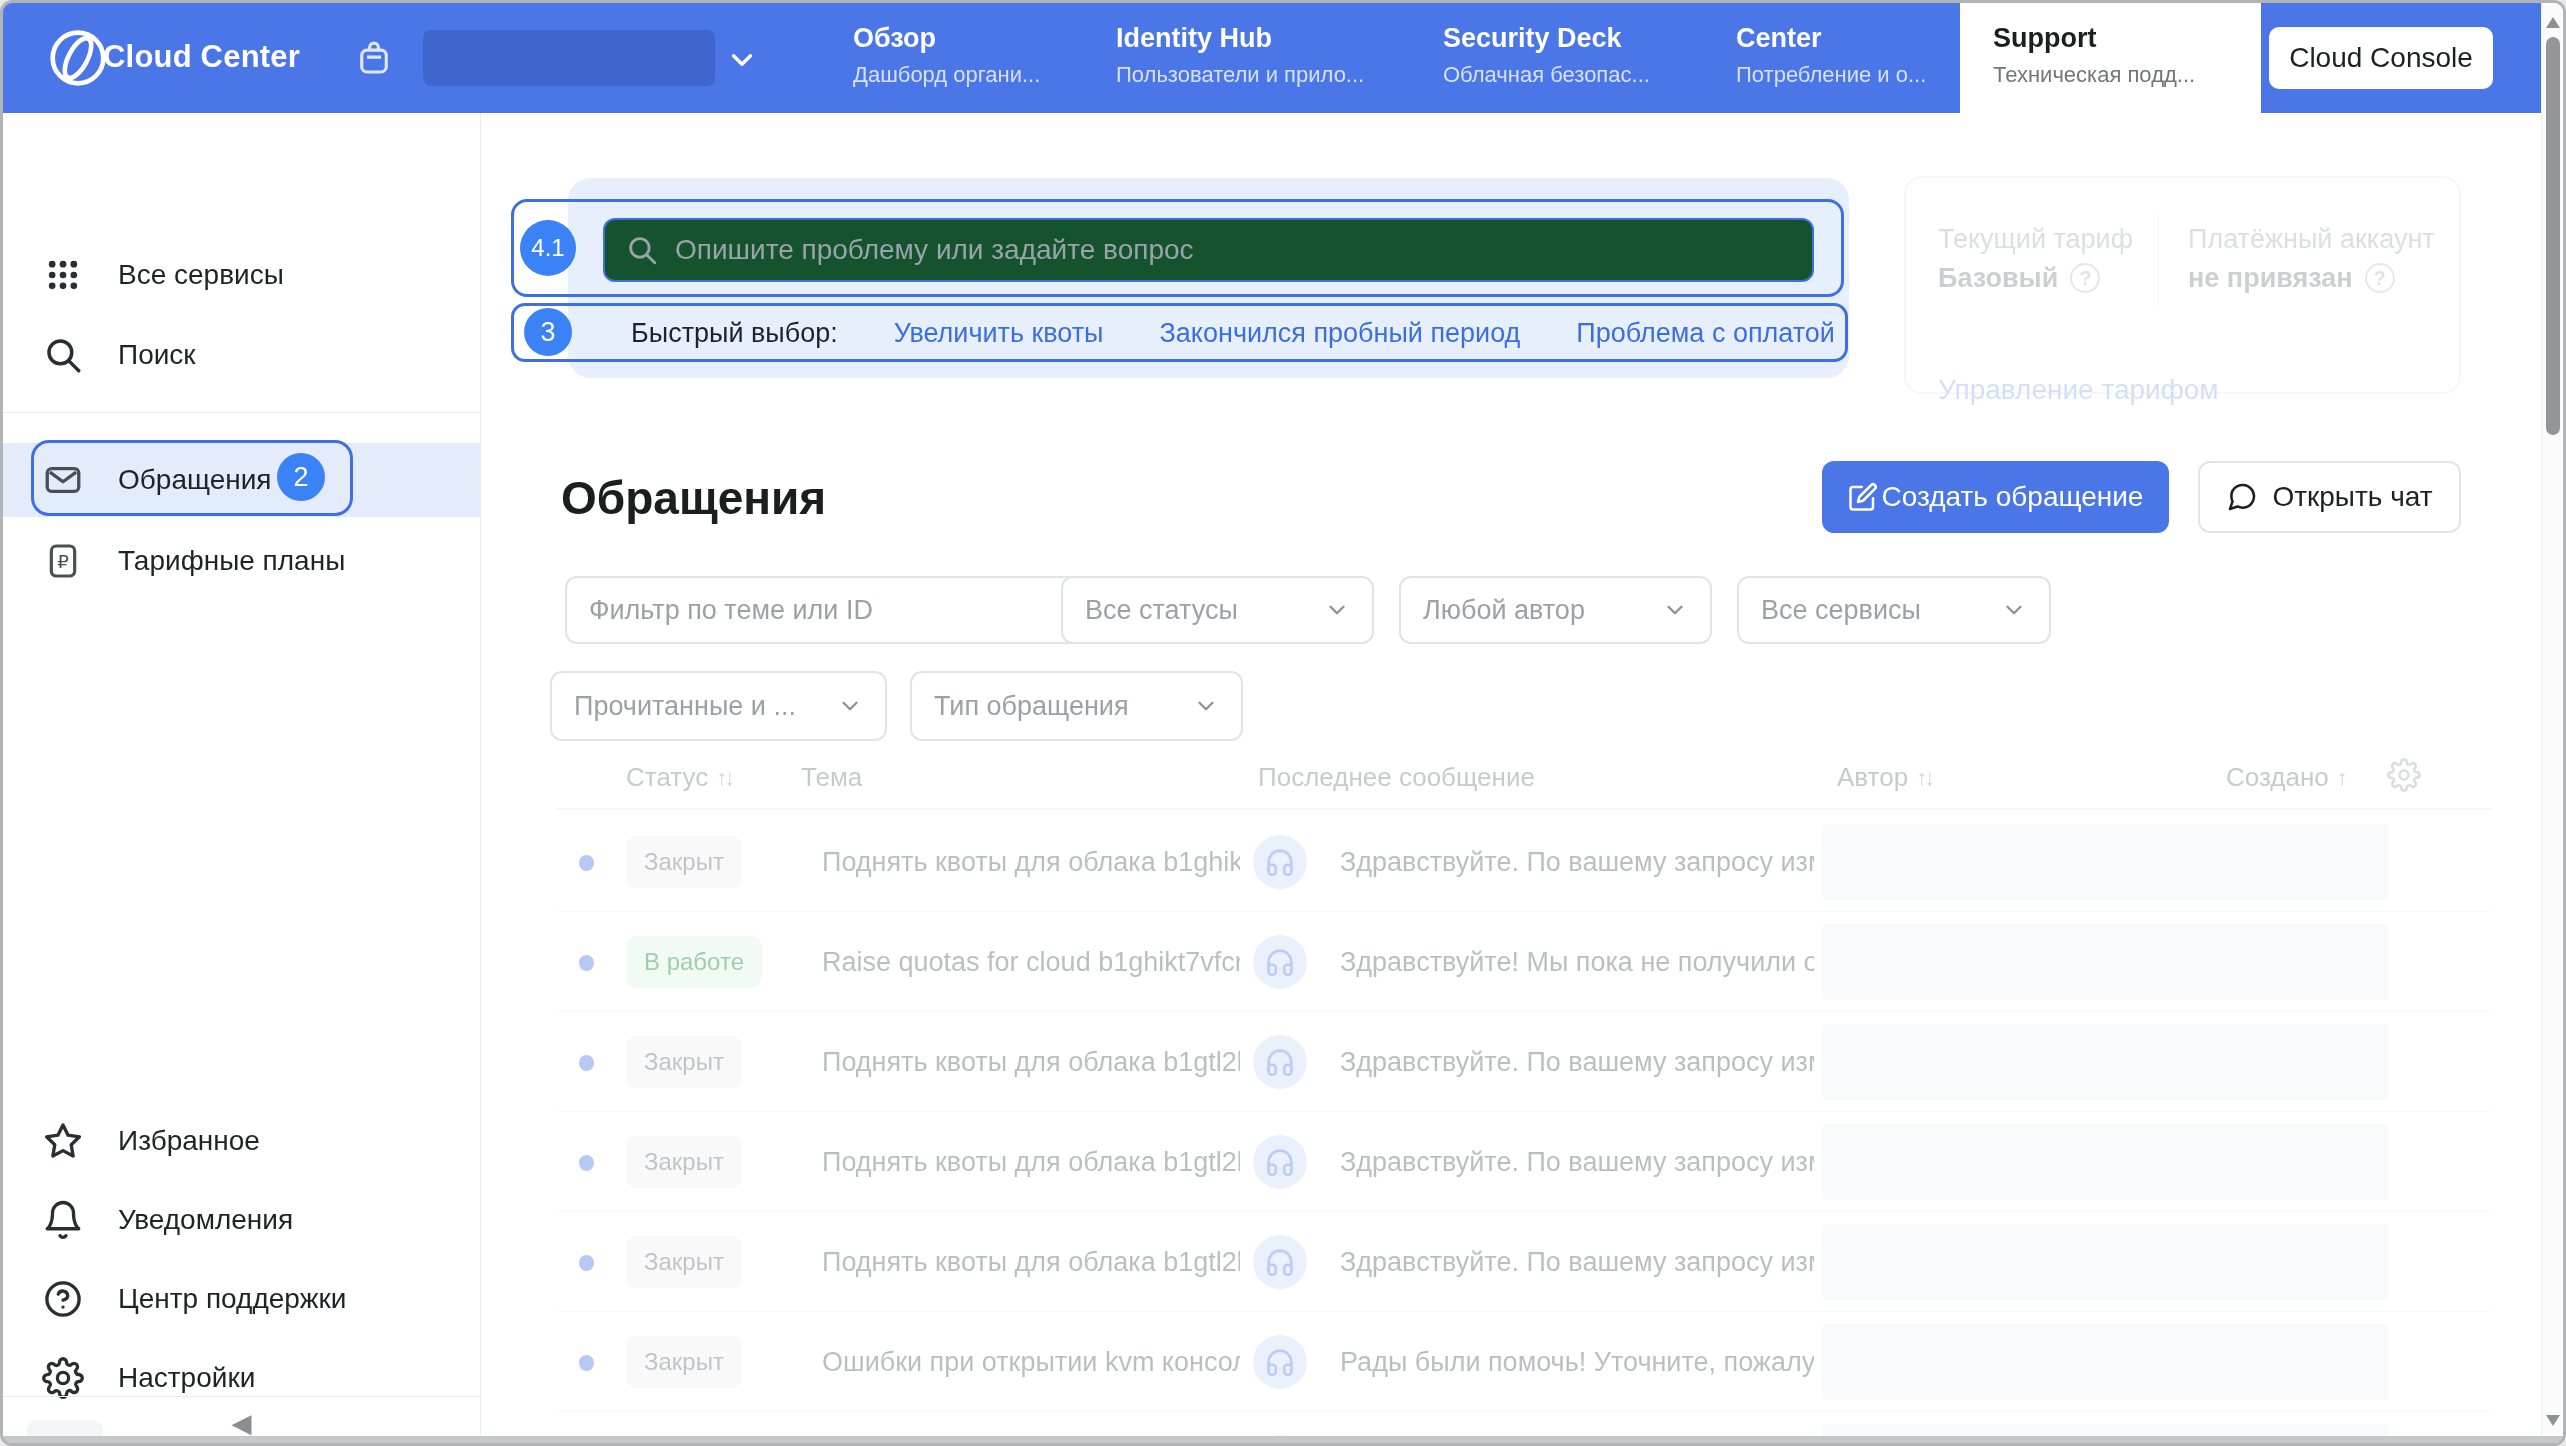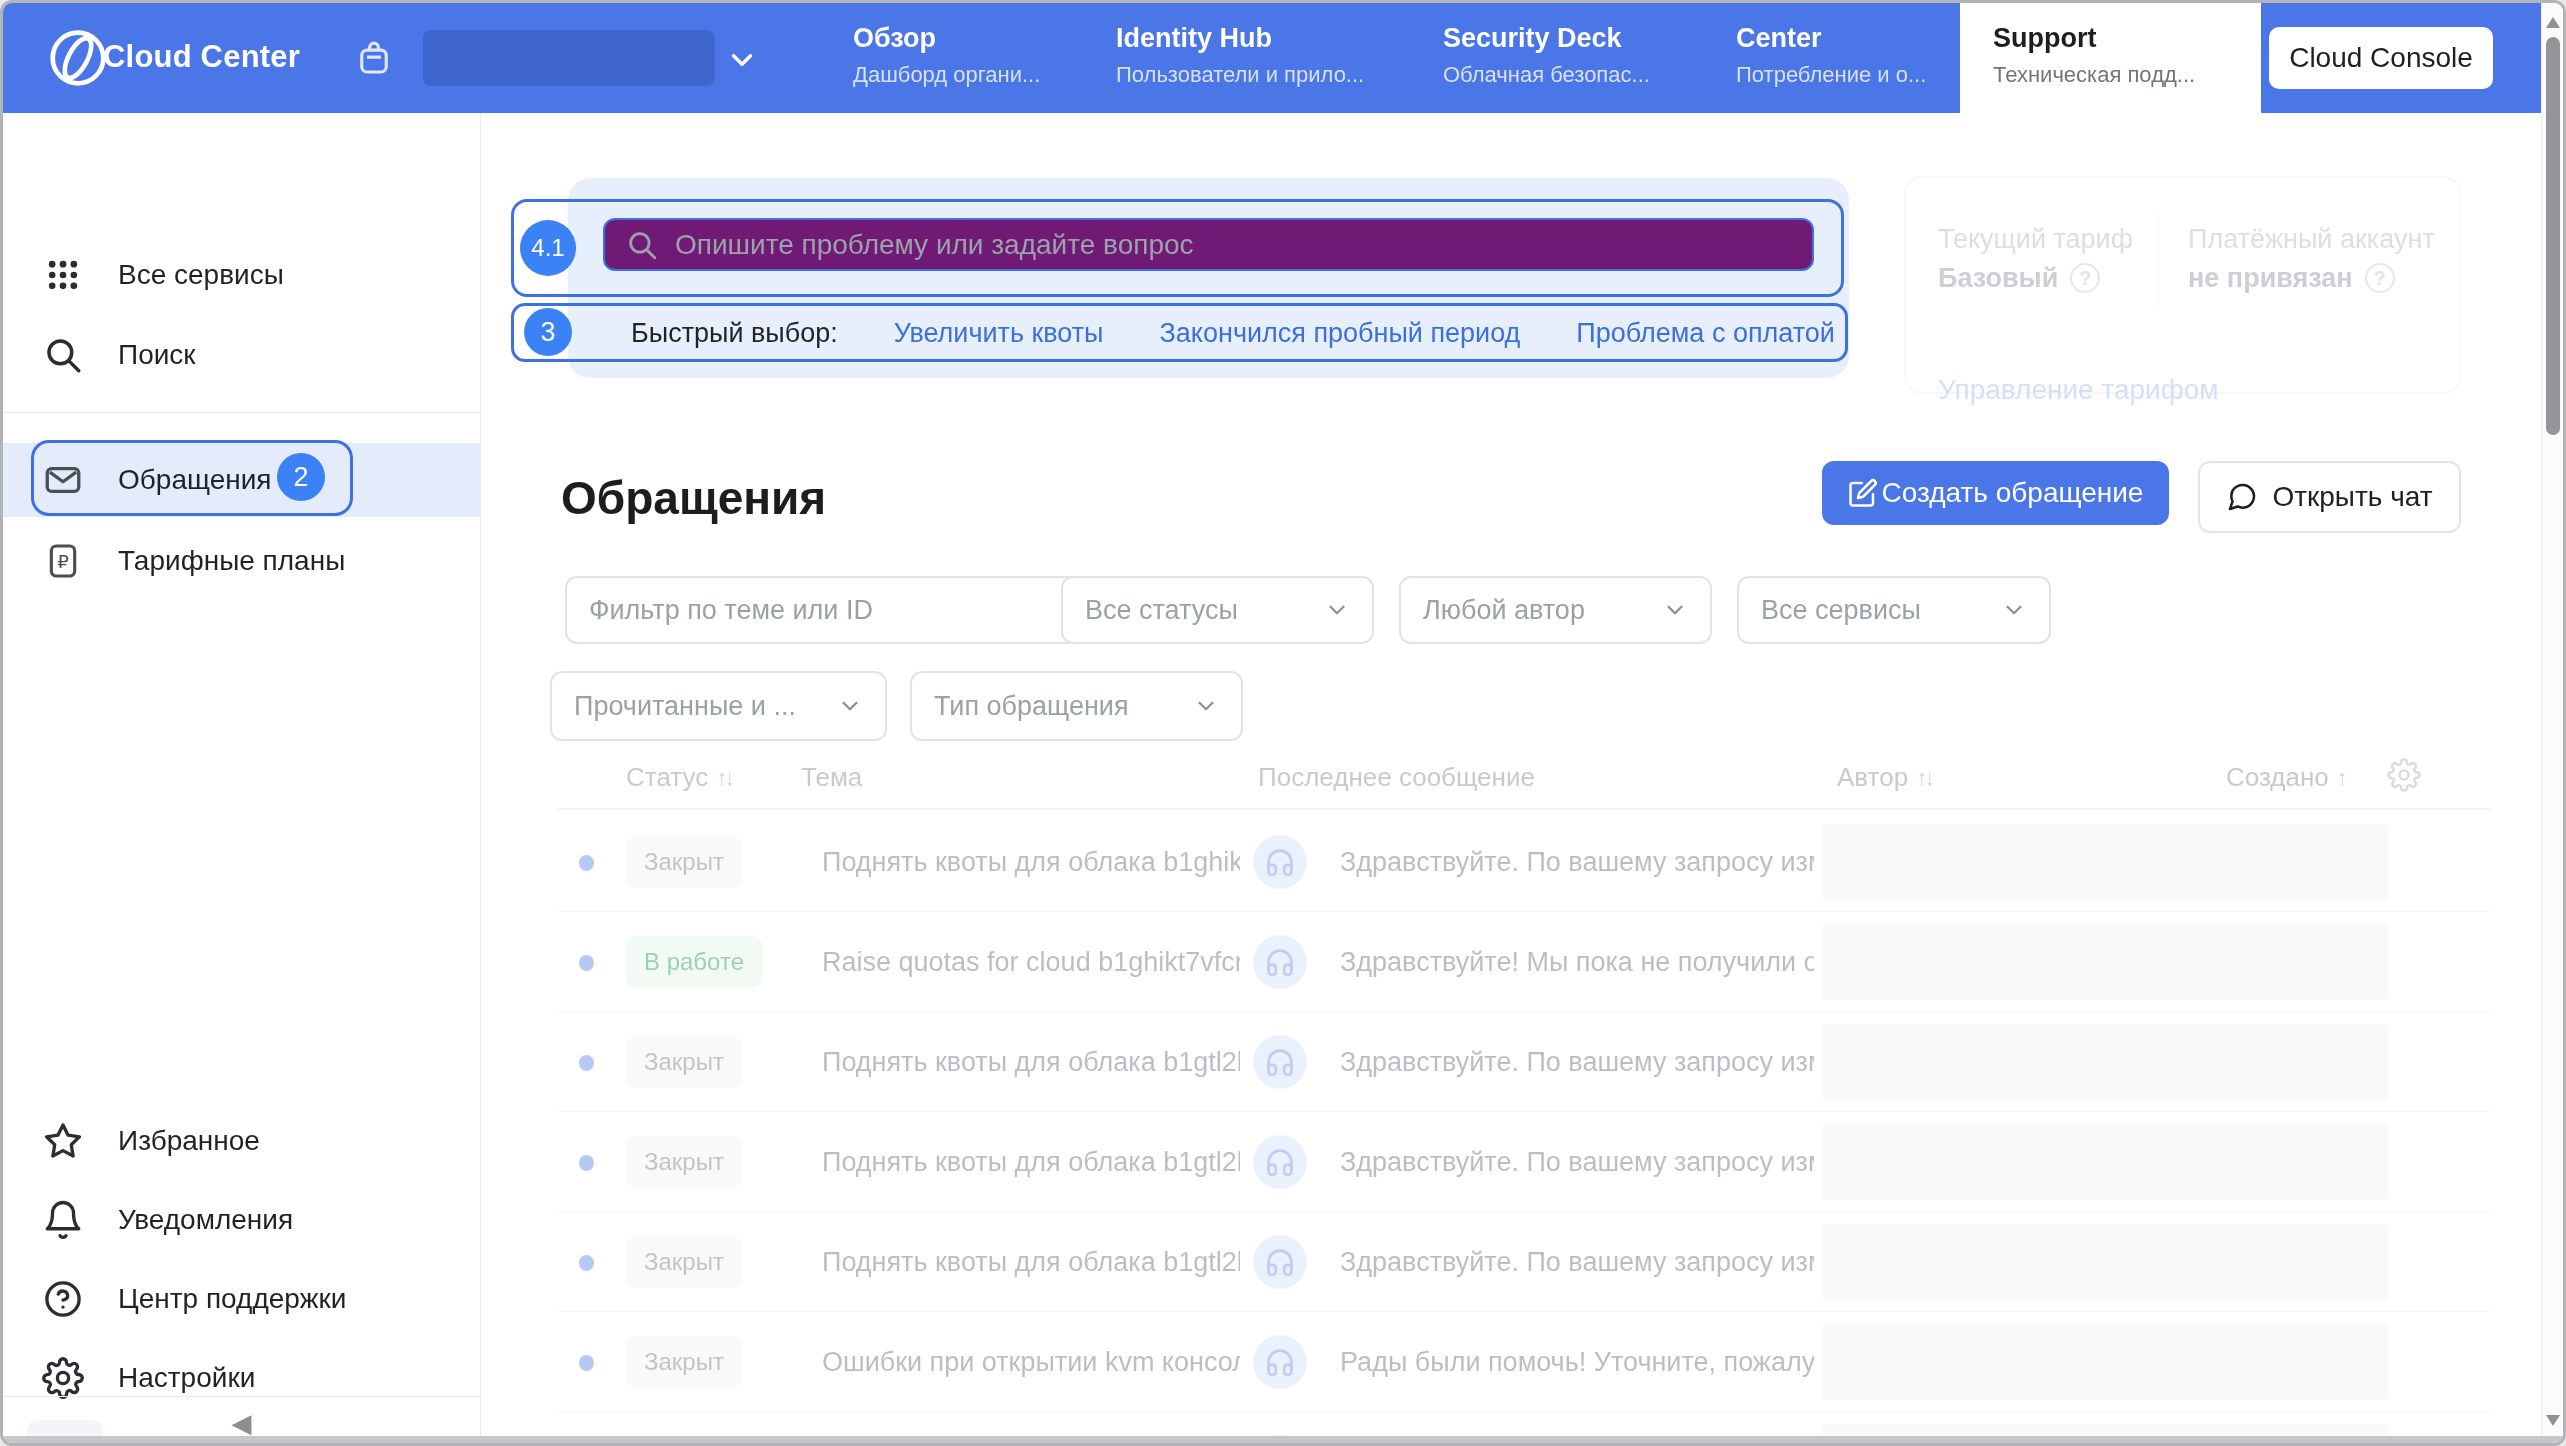--- a/index.html
+++ b/index.html
@@ -44,41 +44,41 @@
   .si-account{ top:1300px; height:90px; }
   .account-blur{ position:absolute; left:24px; top:7px; width:76px; height:76px; border-radius:10px; background:#f3f5f8; }
   .side-footer-line{ position:absolute; left:0; top:1283px; width:100%; height:1px; background:#e9ebee; }
   .collapse-btn{ position:absolute; left:0; top:1292px; width:100%; height:36px; text-align:center;
     font-size:26px; color:#8a8d91; background:transparent; border:none; cursor:pointer; font-family:inherit; }
 
   
   .main{ position:absolute; left:478px; top:110px; right:22px; bottom:7px; background:#fff; overflow:hidden; }
 
   .search-panel{ position:absolute; left:87px; top:65px; width:1281px; height:200px; background:#e8effc; border-radius:22px; }
-  .search-input{ position:absolute; left:122px; top:105px; width:1211px; height:53px; background:#701a75;
+  .search-input{ position:absolute; left:122px; top:105px; width:1211px; height:64px; background:#14532d;
     border:2px solid #3d6fe5; border-radius:12px; display:flex; align-items:center; padding-left:20px; }
   .search-input .magnifier{ color:#9aa2ab; margin-right:16px; }
   .search-placeholder{ font-size:28px; color:#9aa2ab; white-space:nowrap; }
 
   .quick-row{ position:absolute; left:150px; top:192px; height:56px; display:flex; align-items:center; gap:56px; }
   .quick-label{ font-size:27px; color:#1f2226; font-weight:500; }
   .quick-link{ font-size:27px; color:#3a6fe0; cursor:pointer; white-space:nowrap; }
 
   .tariff-card{ position:absolute; left:1423px; top:63px; width:557px; height:218px; border:2px solid #eef0f3; border-radius:18px; opacity:.5; }
   .tariff-col{ position:absolute; top:42px; }
   .tariff-col1{ left:32px; } .tariff-col2{ left:282px; }
   .tariff-divider{ position:absolute; left:252px; top:36px; width:1px; height:92px; background:#eceef1; }
   .tariff-label{ font-size:27px; color:#b9bec5; line-height:38px; white-space:nowrap; }
   .tariff-value{ font-size:27px; color:#999fa7; font-weight:700; line-height:40px; white-space:nowrap; display:flex; align-items:center; gap:12px; }
   .q-circle{ width:30px; height:30px; border:2px solid #ccd0d5; border-radius:50%; color:#c4c8cd;
     font-size:20px; display:inline-flex; align-items:center; justify-content:center; }
   .tariff-link{ position:absolute; left:32px; top:196px; font-size:28px; color:#a9c0f2; cursor:pointer; white-space:nowrap; }
 
   .page-title{ position:absolute; left:80px; top:358px; font-size:46px; font-weight:700; color:#1b1d1f; }
-  .btn-create{ position:absolute; left:1341px; top:348px; width:347px; height:64px; background:#4a76e8; color:#fff;
+  .btn-create{ position:absolute; left:1341px; top:348px; width:347px; height:72px; background:#4a76e8; color:#fff;
     border:none; border-radius:12px; font-size:28px; font-family:inherit; display:flex; align-items:center; justify-content:center; gap:4px; cursor:pointer; }
   .btn-chat{ position:absolute; left:1717px; top:348px; width:263px; height:72px; background:#fff; color:#1d1f22;
     border:2px solid #e2e4e8; border-radius:12px; font-size:28px; font-family:inherit; display:flex; align-items:center; justify-content:center; gap:14px; cursor:pointer; }
 
   .filter{ position:absolute; height:68px; border:2px solid #e1e3e6; border-radius:12px; background:#fff;
     display:flex; align-items:center; padding:0 22px; font-size:27px; color:#9aa1a9; cursor:pointer; }
   .filter .f-text{ white-space:nowrap; overflow:hidden; }
   .filter .f-chevron{ margin-left:auto; color:#8d9299; padding-left:14px; }
   .fi-topic{ left:84px; top:463px; width:549px; } 
   .fi-status{ left:580px; top:463px; width:313px; }

